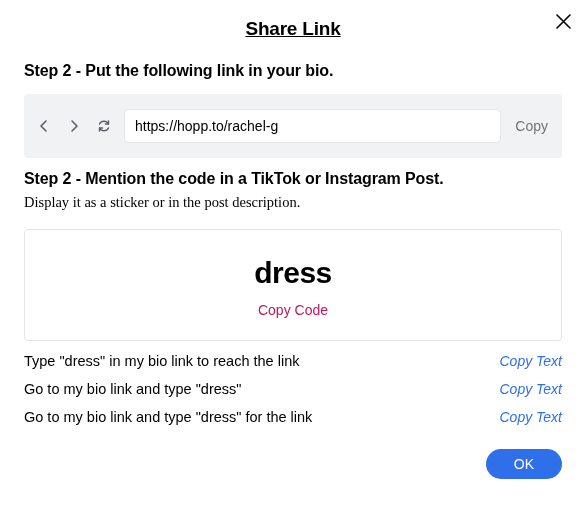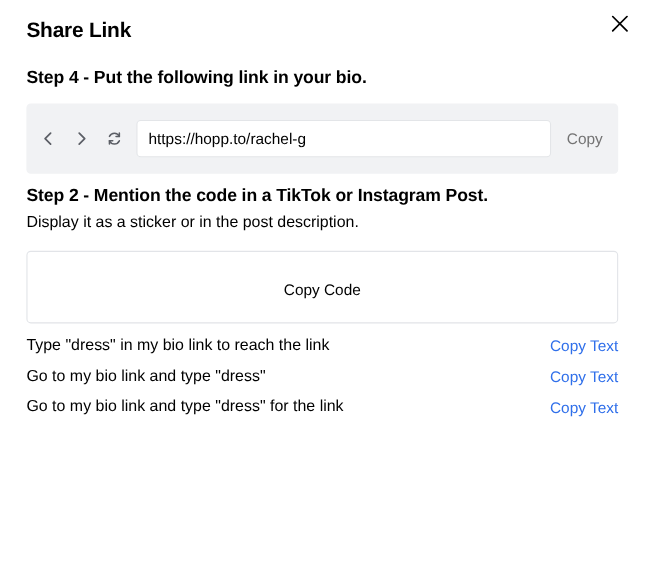--- a/index.html
+++ b/index.html
@@ -9,22 +9,23 @@
     width: 586px;
     height: 528px;
     position: relative;
     color: #000;
   }
   .modal {
     padding: 18px 24px 18px 24px;
   }
   .header-row {
     display: flex;
-    justify-content: flex-start;
+    justify-content: center;
     align-items: flex-start;
+    text-decoration: underline;
   }
   .title {
     font-size: 19px;
     font-weight: 700;
     letter-spacing: -0.2px;
   }
   .close {
     position: absolute;
     top: 12px;
     right: 14px;
@@ -68,58 +69,60 @@
     color: #737373;
     font-size: 14px;
     padding: 0 4px;
     cursor:pointer;
   }
   .subtext {
     font-size: 14.5px;
     margin-top: 6px;
     color:#000;
     font-weight:400;
+    font-family:Liberation Serif, serif;
   }
   .code-box {
     border: 1px solid #e2e4e8;
     border-radius: 4px;
     margin-top: 18px;
     padding: 26px 10px 22px 10px;
     display:flex;
     flex-direction:column;
     align-items:center;
     gap:12px;
   }
   .code-word {
     font-size: 30px;
     font-weight: 800;
     letter-spacing: -0.5px;
   }
   .copy-code {
-    color:#000000;
+    color:#be185d;
     font-size:14px;
     cursor:pointer;
   }
   .examples-heading {
     font-size: 15px;
     margin-top: 22px;
     font-weight: 400;
   }
   .example-row {
     display:flex;
     justify-content:space-between;
     align-items:center;
     margin-top: 12px;
     font-size: 14.5px;
   }
   .copy-text {
     color:#2f6fea;
     font-size:14px;
     cursor:pointer;
     flex-shrink:0;
+    font-style:italic;
   }
   .footer {
     display:flex;
     justify-content:flex-end;
     margin-top: 24px;
   }
   .ok-btn {
     background:#2f6fea;
     color:#fff;
     border:none;
@@ -137,21 +140,21 @@
   <div class="header-row">
     <div class="title">Share Link</div>
   </div>
 
   <div class="close">
     <svg width="15" height="15" viewBox="0 0 15 15">
         <path d="M1 1 L14 14 M14 1 L1 14" stroke="#000" stroke-width="1.6" stroke-linecap="round"></path>
       </svg>
   </div>
 
-  <div class="step-heading">Step 4 - Put the following link in your bio.</div>
+  <div class="step-heading">Step 2 - Put the following link in your bio.</div>
 
   <div class="url-bar">
     <span class="nav-icon">
       <svg width="14" height="14" viewBox="0 0 14 14">
           <path d="M9 2 L4 7 L9 12" fill="none" stroke="#5c5f66" stroke-width="1.6" stroke-linecap="round" stroke-linejoin="round"></path>
         </svg>
     </span>
     <span class="nav-icon">
       <svg width="14" height="14" viewBox="0 0 14 14">
           <path d="M5 2 L10 7 L5 12" fill="none" stroke="#5c5f66" stroke-width="1.6" stroke-linecap="round" stroke-linejoin="round"></path>
@@ -164,31 +167,35 @@
         </svg>
     </span>
     <input class="url-input" type="text" value="https://hopp.to/rachel-g" style="">
     <span class="copy-link">Copy</span>
   </div>
 
   <div class="step-heading" style="margin-top:12px;">Step 2 - Mention the code in a TikTok or Instagram Post.</div>
   <div class="subtext">Display it as a sticker or in the post description.</div>
 
   <div class="code-box">
+    <div class="code-word">dress</div>
     <div class="copy-code">Copy Code</div>
   </div>
 
 
   <div class="example-row">
     <span>Type "dress" in my bio link to reach the link</span>
     <span class="copy-text">Copy Text</span>
   </div>
   <div class="example-row">
     <span>Go to my bio link and type "dress"</span>
     <span class="copy-text">Copy Text</span>
   </div>
   <div class="example-row">
     <span>Go to my bio link and type "dress" for the link</span>
     <span class="copy-text">Copy Text</span>
   </div>
 
+  <div class="footer">
+    <button class="ok-btn">OK</button>
+  </div>
 
 </div>
 
 </body></html>

